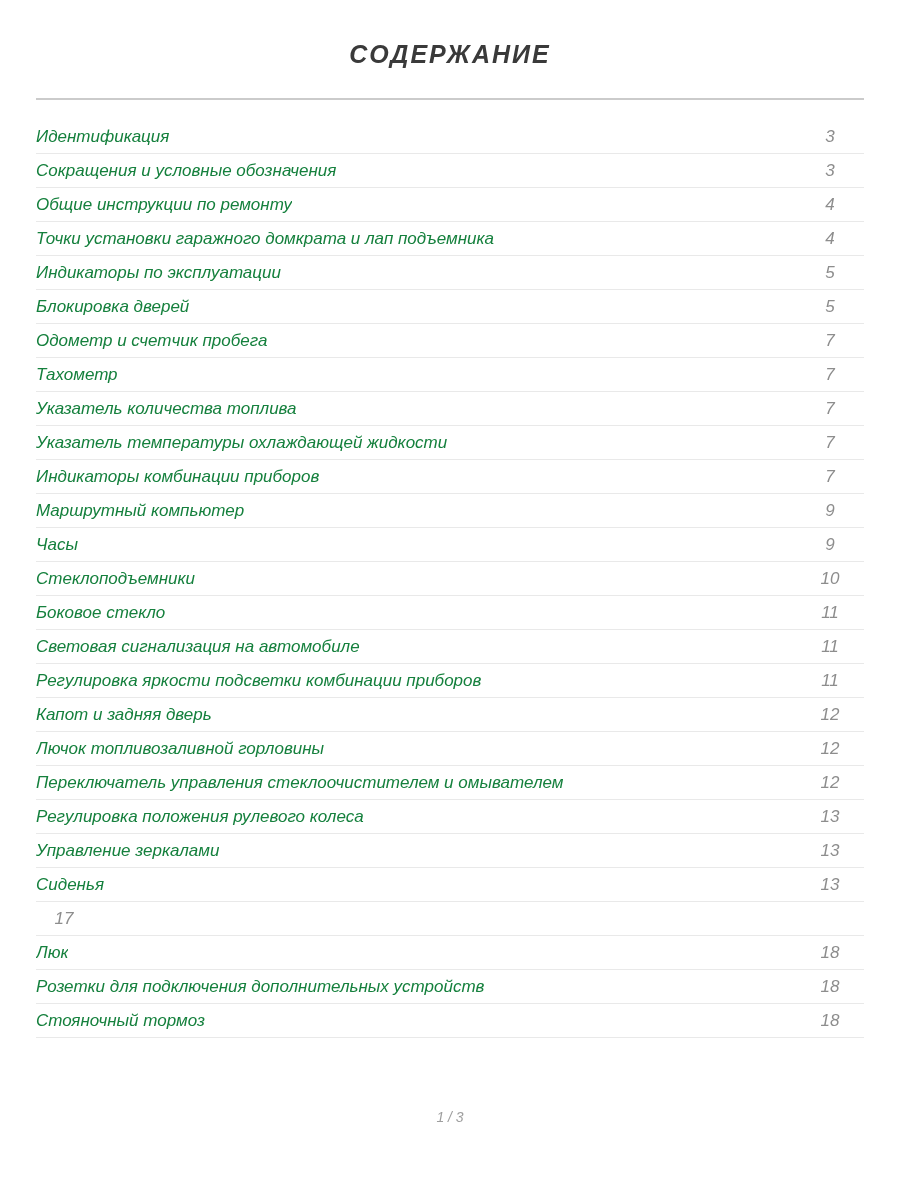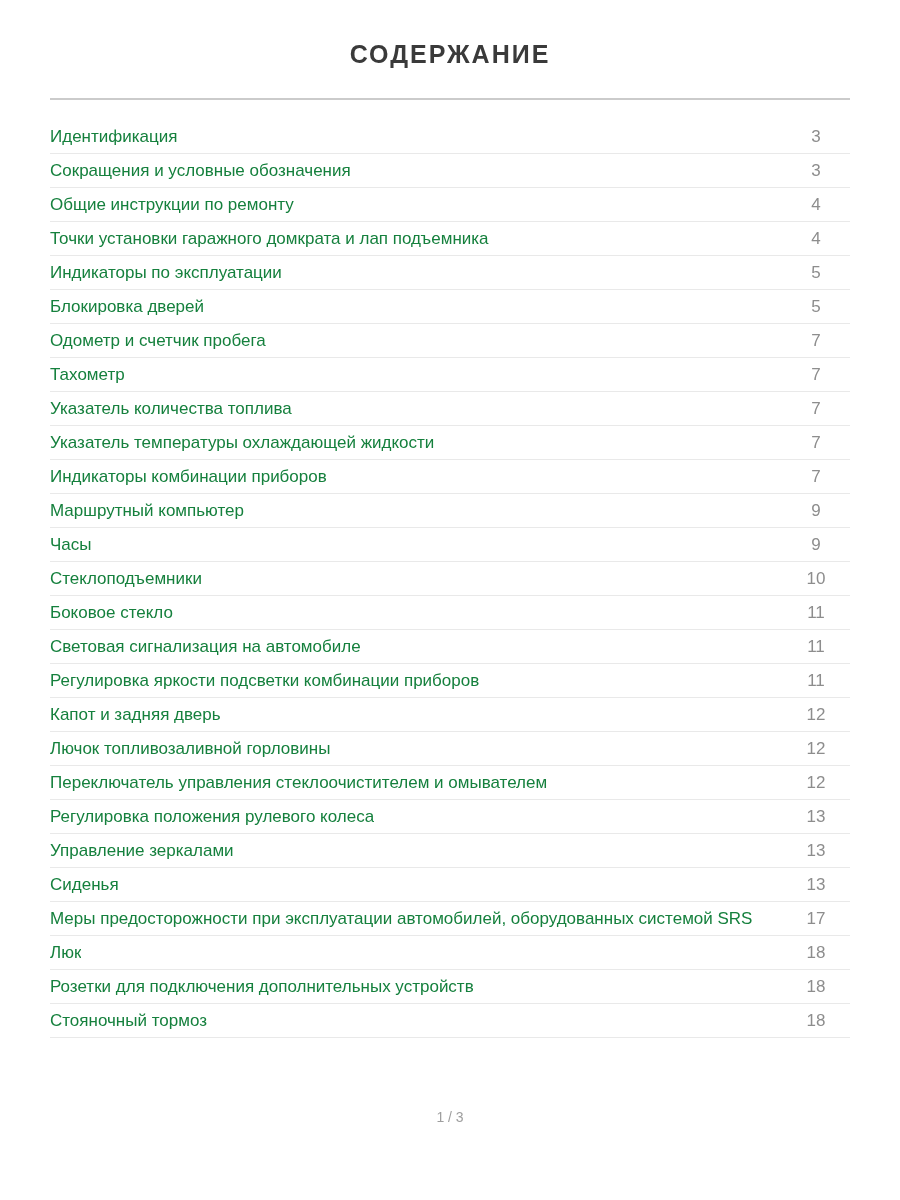--- a/index.html
+++ b/index.html
@@ -8,22 +8,23 @@
     background: #ffffff;
     font-family: "Liberation Sans", sans-serif;
     -webkit-font-smoothing: antialiased;
   }
   .page {
     position: relative;
     width: 900px;
     height: 1200px;
     background: #ffffff;
     box-sizing: border-box;
-    padding: 0 50px;
+    padding: 0 36px;
     overflow: hidden;
+    font-style: italic;
   }
   .toc-title {
     margin: 0;
     padding-top: 42px;
     text-align: center;
     font-size: 25px;
     line-height: 25px;
     font-weight: 700;
     letter-spacing: 2px;
     color: #3a3a3a;
@@ -159,21 +160,20 @@
       </div>
       <div class="toc-row">
         <span class="toc-label">Управление зеркалами</span>
         <span class="toc-num">13</span>
       </div>
       <div class="toc-row">
         <span class="toc-label">Сиденья</span>
         <span class="toc-num">13</span>
       </div>
       <div class="toc-row">
-        <span class="toc-label">Меры предосторожности при эксплуатации автомобилей, оборудованных системой SRS</span>
         <span class="toc-num">17</span>
       </div>
       <div class="toc-row">
         <span class="toc-label">Люк</span>
         <span class="toc-num">18</span>
       </div>
       <div class="toc-row">
         <span class="toc-label">Розетки для подключения дополнительных устройств</span>
         <span class="toc-num">18</span>
       </div>

